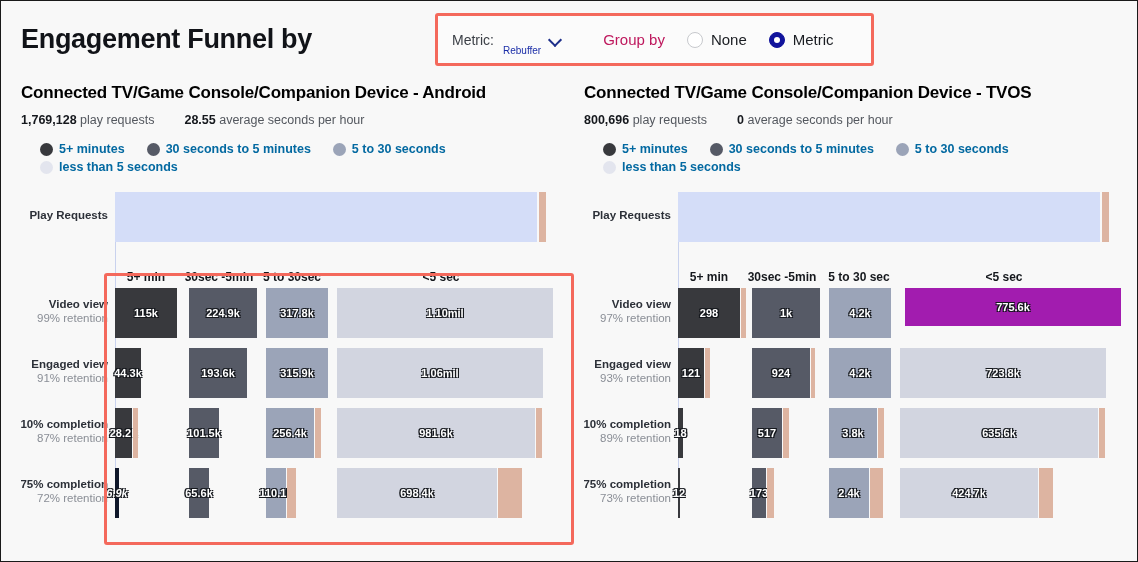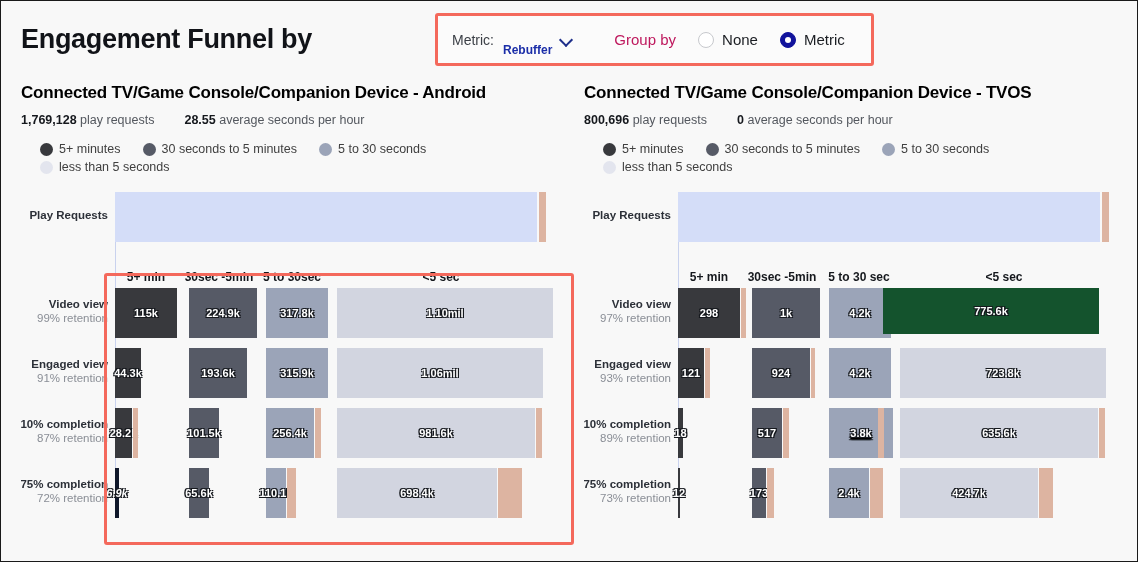--- a/index.html
+++ b/index.html
@@ -58,21 +58,21 @@
     background:#fbfbfb;
     border:3px solid #f4695c;
     border-radius:3px;
     display:flex; align-items:center;
     padding-left:14px;
     gap:0px;
   }
   .metric-label { font-size:14px; color:#3b3f46; }
   .metric-value {
     margin-left:9px;
-    font-size:12px; font-weight:bold; color:#1b2ea8;
+    font-size:10px; font-weight:normal; color:#1b2ea8;
     cursor:pointer;
     margin-top:21px;
   }
   .metric-caret { margin-left:9px; cursor:pointer; }
   .groupby-label { margin-left:42px; font-size:15px; color:#be185d; }
   .radio-wrap { display:flex; align-items:center; gap:8px; cursor:pointer; margin-left:22px; }
   .radio {
     width:16px; height:16px; border-radius:50%;
     border:1.5px solid #c7c9cd; background:#fff;
     display:inline-block; position:relative; flex:none;
@@ -97,21 +97,21 @@
   }
   .stats { margin-left:19px; margin-top:10px; display:flex; align-items:baseline; }
   .stat { font-size:12.5px; color:#53575e; white-space:nowrap; }
   .stat b { color:#15181d; font-weight:bold; }
   .stat.second { margin-left:30px; }
 
   .legend { margin-left:38px; margin-top:15px; width:500px; }
   .legend-row { display:flex; align-items:center; flex-wrap:wrap; }
   .legend-item { display:flex; align-items:center; gap:6px; margin-right:22px; margin-bottom:4px; }
   .dot { width:13px; height:13px; border-radius:50%; flex:none; }
-  .legend-lbl { font-size:12.5px; font-weight:normal; color:#404040; white-space:nowrap; }
+  .legend-lbl { font-size:12.5px; font-weight:bold; color:#0369a1; white-space:nowrap; }
 
   
   .chart { position:relative; margin-top:14px; height:350px; }
   .row { position:absolute; left:0; width:563px; }
   .row-label {
     position:absolute; left:0; top:0; width:108px;
     text-align:right; padding-right:2px;
   }
   .rl-main { font-size:11.5px; font-weight:bold; color:#2c3038; white-space:nowrap; }
   .rl-sub  { font-size:11.5px; color:#8a8e96; white-space:nowrap; margin-top:2px; }
@@ -351,21 +351,21 @@
           <div class="seg" style="left: 113px; width: 62px; height: 50px; background: rgb(56, 57, 61);">
             <span class="seg-val">298</span>
           </div>
           <div class="accent" style="left: 176px; width: 5px; height: 50px;"></div>
           <div class="seg" style="left: 187px; width: 68px; height: 50px; background: rgb(86, 90, 102);">
             <span class="seg-val">1k</span>
           </div>
           <div class="seg" style="left: 264px; width: 62px; height: 50px; background: rgb(155, 164, 184);">
             <span class="seg-val">4.2k</span>
           </div>
-          <div class="seg" style="left: 318px; width: 216px; height: 46px; background: #14532d;">
+          <div class="seg" style="left: 340px; width: 216px; height: 38px; background: #a21caf;">
             <span class="seg-val">775.6k</span>
           </div>
         </div>
         <div class="row" style="top: 156px; height: 50px;">
           <div class="row-label" style="top: 10px;">
             <div class="rl-main">Engaged view</div>
             <div class="rl-sub">93% retention</div>
           </div>
           <div class="seg" style="left: 113px; width: 26px; height: 50px; background: rgb(56, 57, 61);">
             <span class="seg-val">121</span>
@@ -387,21 +387,21 @@
             <div class="rl-main">10% completion</div>
             <div class="rl-sub">89% retention</div>
           </div>
           <div class="seg" style="left: 113px; width: 5px; height: 50px; background: rgb(56, 57, 61);">
             <span class="seg-val">18</span>
           </div>
           <div class="seg" style="left: 187px; width: 30px; height: 50px; background: rgb(86, 90, 102);">
             <span class="seg-val">517</span>
           </div>
           <div class="accent" style="left: 218px; width: 6px; height: 50px;"></div>
-          <div class="seg" style="left: 264px; width: 64px; height: 50px; background: rgb(155, 164, 184); text-decoration: underline;">
+          <div class="seg" style="left: 264px; width: 48px; height: 50px; background: rgb(155, 164, 184);">
             <span class="seg-val">3.8k</span>
           </div>
           <div class="accent" style="left: 313px; width: 6px; height: 50px;"></div>
           <div class="seg" style="left: 335px; width: 198px; height: 50px; background: rgb(210, 213, 224);">
             <span class="seg-val">635.6k</span>
           </div>
           <div class="accent" style="left: 534px; width: 6px; height: 50px;"></div>
         </div>
         <div class="row" style="top: 276px; height: 50px;">
           <div class="row-label" style="top: 10px;">

